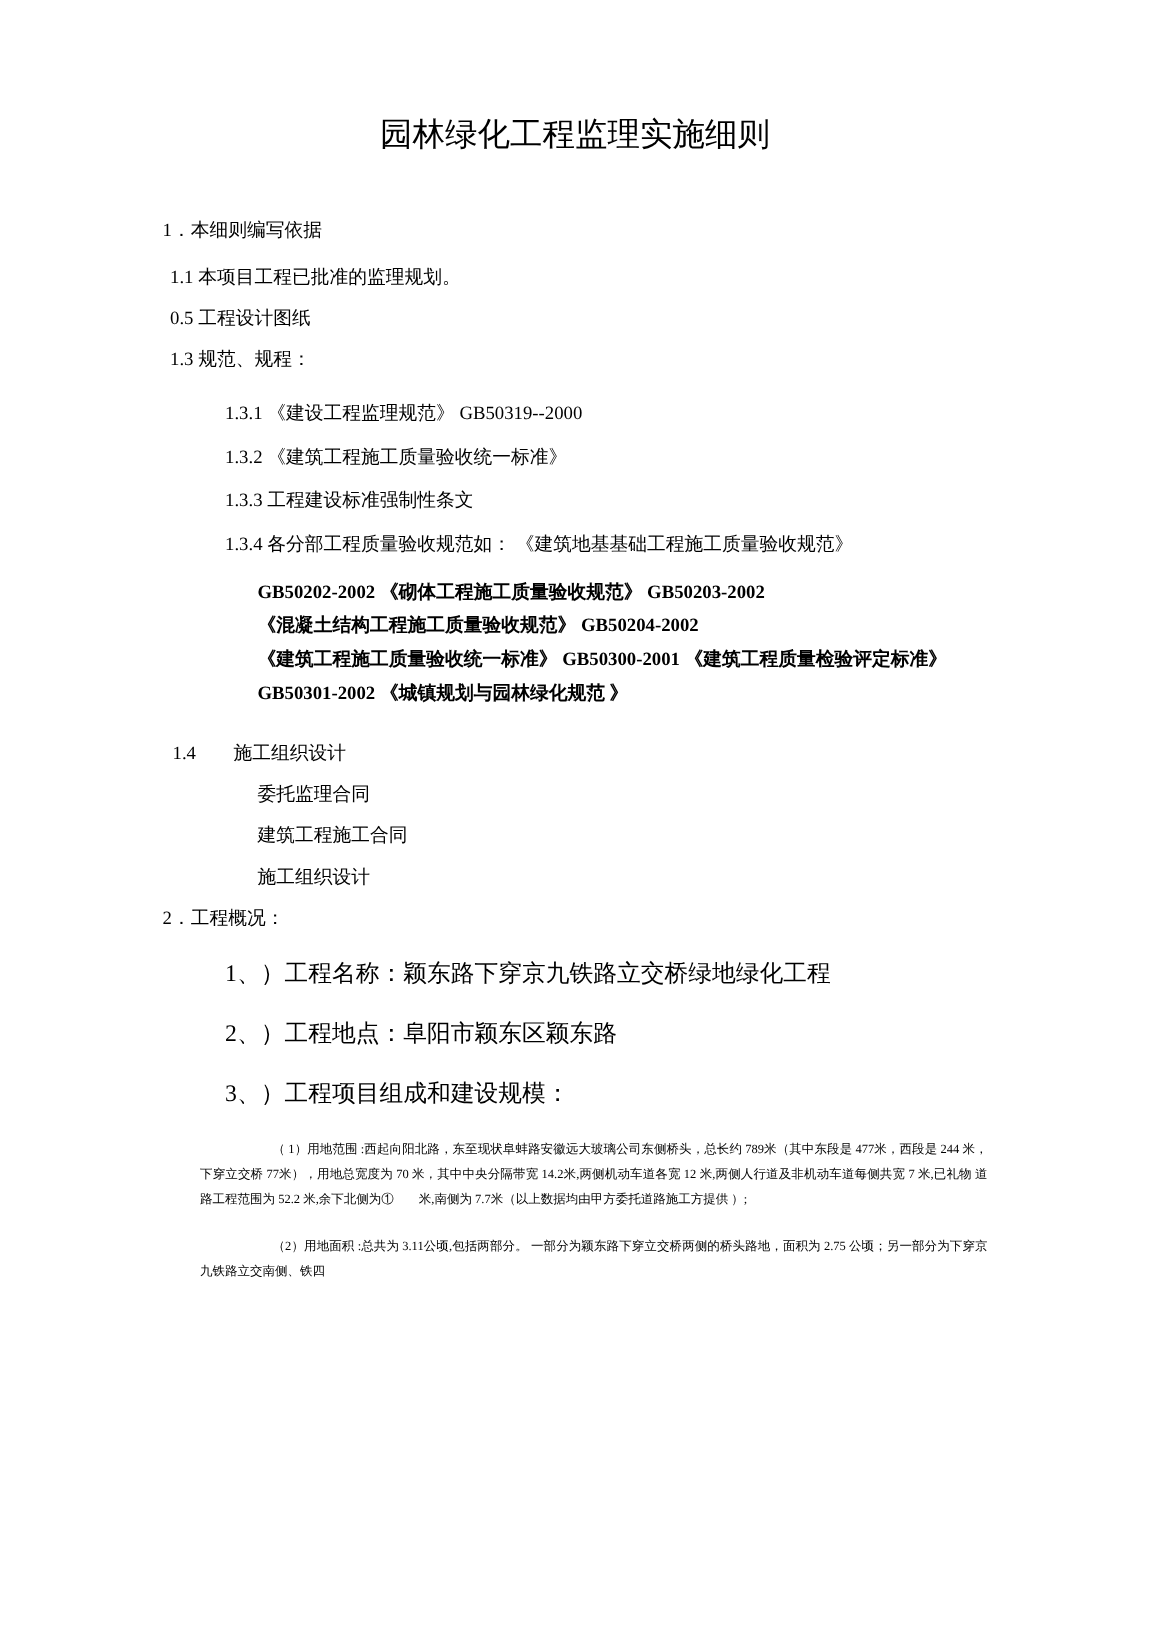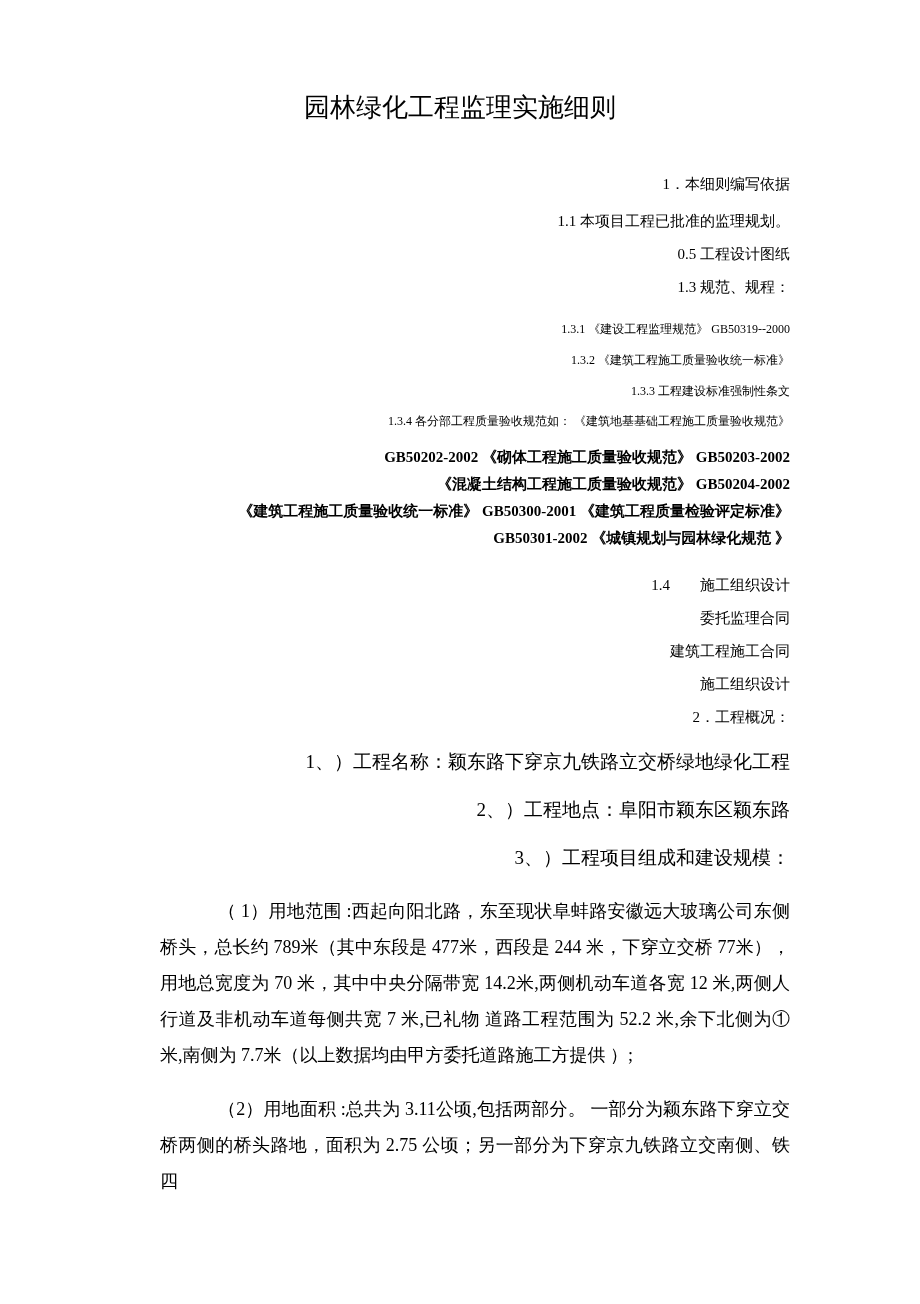--- a/index.html
+++ b/index.html
@@ -1,19 +1,18 @@
 <!DOCTYPE html>
 <html><head>
   <meta charset="utf-8">
   <style>
     * {
       margin: 0;
       padding: 0;
       box-sizing: border-box;
-      text-align: right;
     }
     body {
       background: #ffffff;
       width: 920px;
       height: 1304px;
       font-family: "SimSun", "宋体", serif;
       color: #000000;
       padding: 90px 130px 60px 130px;
     }
     .title {
@@ -26,21 +25,21 @@
       font-size: 15px;
       margin-bottom: 18px;
       padding-left: 0px;
     }
     .sub-item {
       font-size: 15px;
       margin-bottom: 14px;
       padding-left: 6px;
     }
     .sub-sub-item {
-      font-size: 12px;
+      font-size: 15px;
       margin-bottom: 14px;
       padding-left: 50px;
       line-height: 1.4;
       font-family: Liberation Serif, serif;
     }
     .gb-indent {
       font-size: 15px;
       margin-bottom: 14px;
       padding-left: 76px;
       line-height: 1.8;
@@ -61,21 +60,21 @@
       font-size: 15px;
       margin-top: 10px;
       margin-bottom: 22px;
     }
     .item-2 {
       font-size: 19px;
       margin-bottom: 22px;
       padding-left: 50px;
     }
     .para {
-      font-size: 18px;
+      font-size: 10px;
       line-height: 2.0;
       padding-left: 30px;
       text-align: justify;
       margin-bottom: 18px;
     }
     .para-first {
       padding-left: 30px;
     }
     .para-indent {
       text-indent: 58px;

